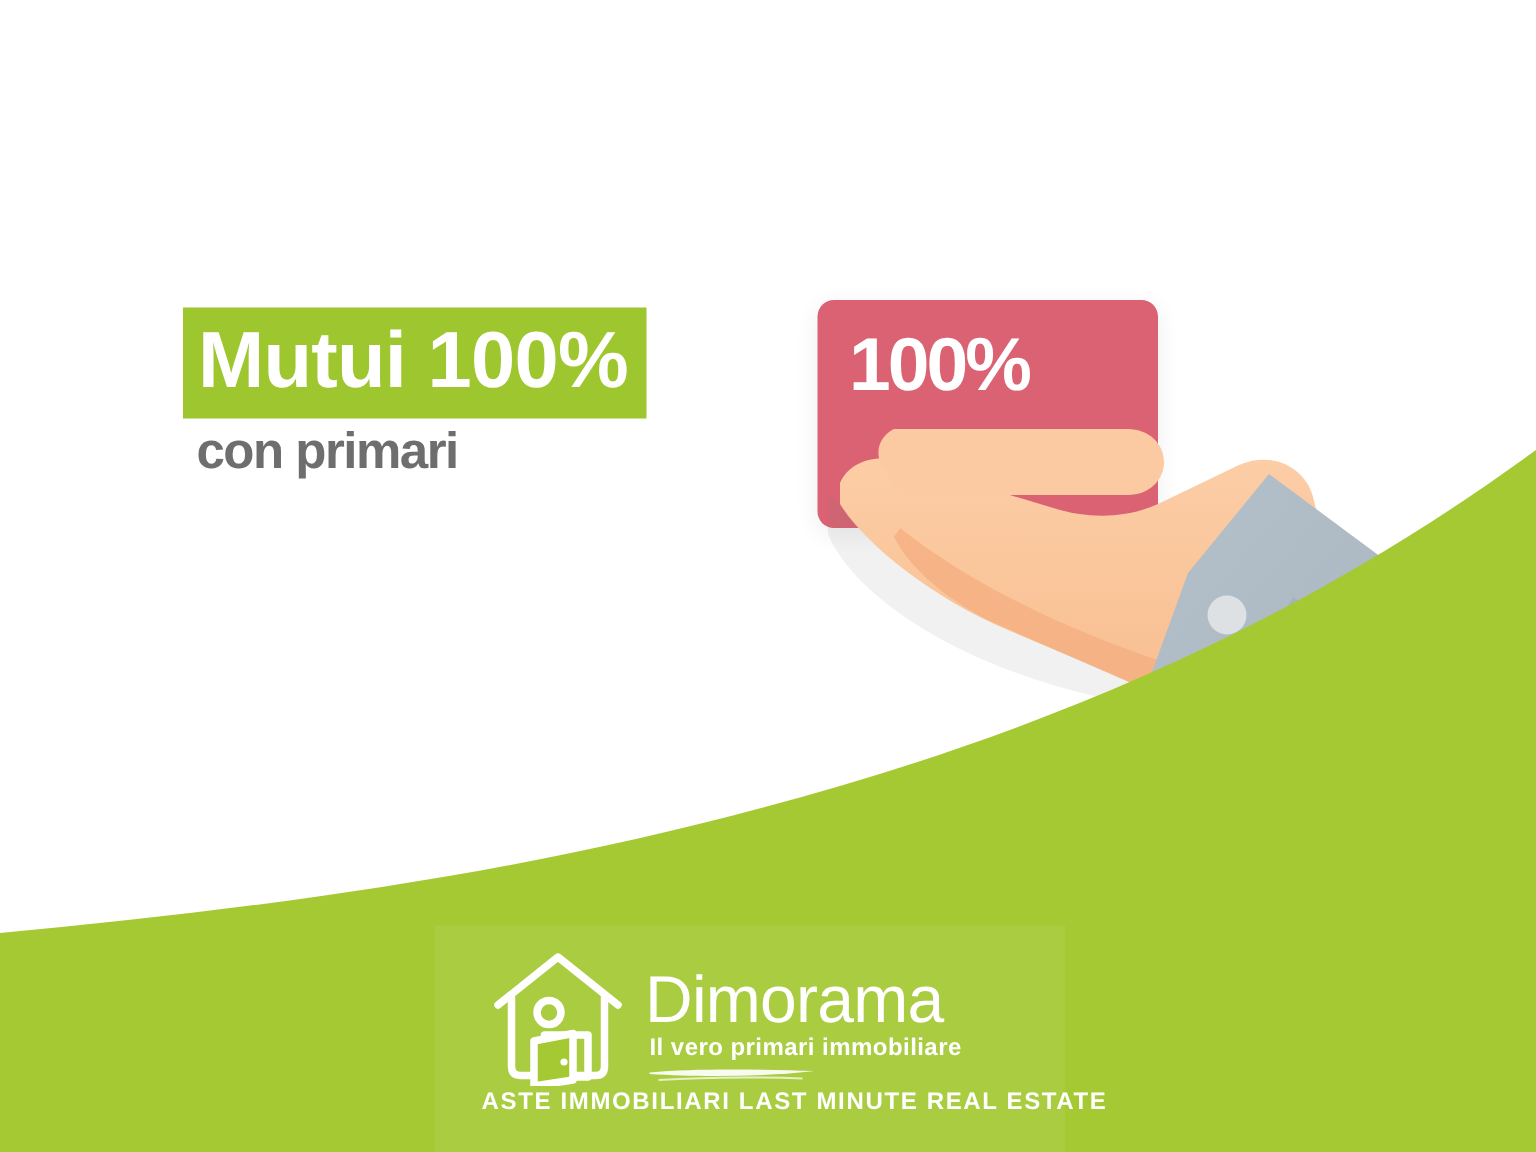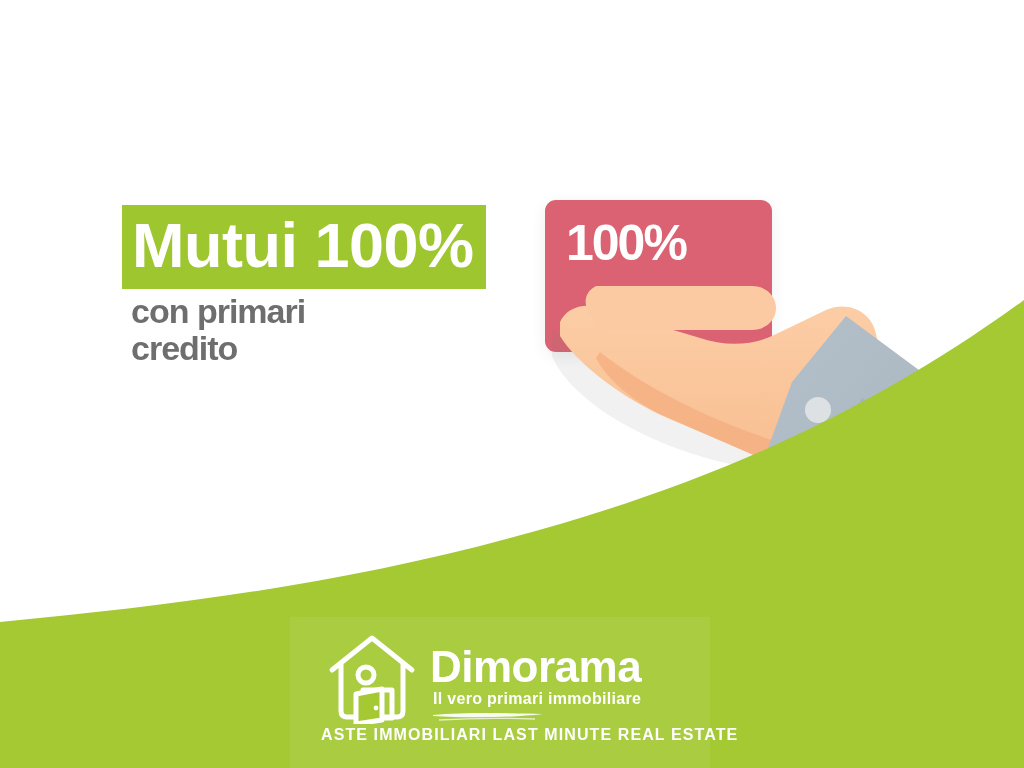--- a/index.html
+++ b/index.html
@@ -33,21 +33,21 @@
     position: absolute;
     left: 122px;
     top: 205px;
     z-index: 40;
     width: 430px;
   }
   #headline-highlight {
     display: inline-block;
     background: #9DC62F;
     color: #ffffff;
-    font-size: 63px;
+    font-size: 53px;
     font-weight: bold;
     line-height: 1.0;
     letter-spacing: -0.5px;
     padding: 9px 12px 12px 10px;
     margin: 0 0 4px 0;
     white-space: nowrap;
   }
   .headline-line {
     color: #6E6E6E;
     font-size: 34px;
@@ -124,21 +124,21 @@
     top: 15px;
     width: 92px;
     height: 92px;
   }
   #brand-name {
     position: absolute;
     left: 140px;
     top: 28px;
     color: #FFFFFF;
     font-size: 44px;
-    font-weight: bold;
+    font-weight: normal;
     letter-spacing: -0.5px;
     line-height: 1;
   }
   #brand-tagline {
     position: absolute;
     left: 143px;
     top: 74px;
     color: #FFFFFF;
     font-size: 16px;
     font-weight: bold;
@@ -243,21 +243,20 @@
     <path d="M0 622
              C 170 606, 340 584, 510 538
              C 690 490, 860 420, 1024 300
              L 1024 768
              L 0 768 Z" fill="#A4C932"></path>
   </svg>
 
   <div id="headline-block">
     <div id="headline-highlight">Mutui 100%</div>
     <div class="headline-line">con primari</div>
-    <div class="headline-line">credito</div>
   </div>
 
   <div id="logo-panel"></div>
 
   <div id="logo-lockup">
 
     <svg id="house-icon" viewBox="0 0 92 92" aria-hidden="true">
 
       <path d="M6 38 L46 6 L86 38" fill="none" stroke="#FFFFFF" stroke-width="5" stroke-linecap="round" stroke-linejoin="round"></path>
       <path d="M15 33 L15 79 Q15 85 21 85 L71 85 Q77 85 77 79 L77 33" fill="none" stroke="#FFFFFF" stroke-width="5" stroke-linecap="round" stroke-linejoin="round"></path>

